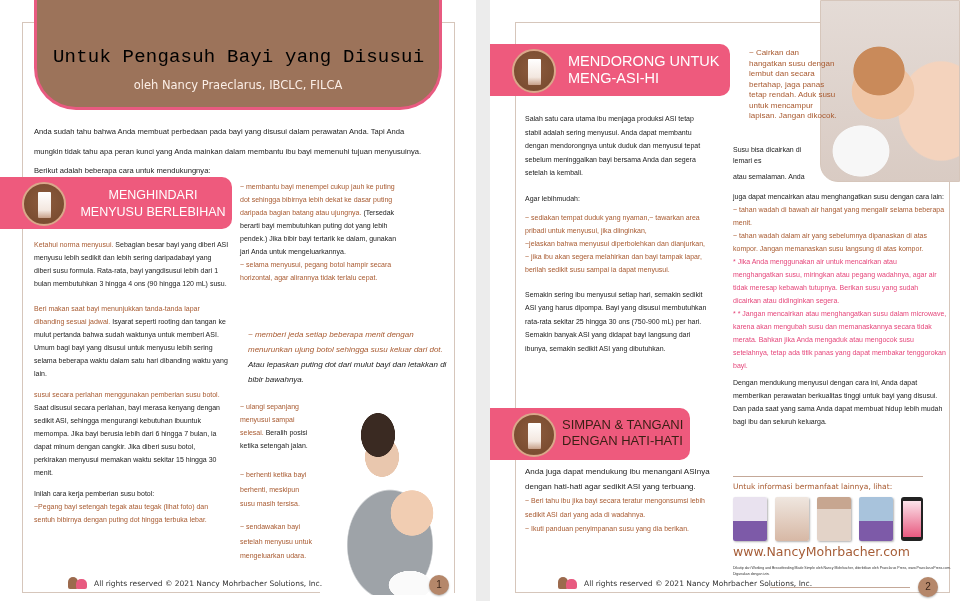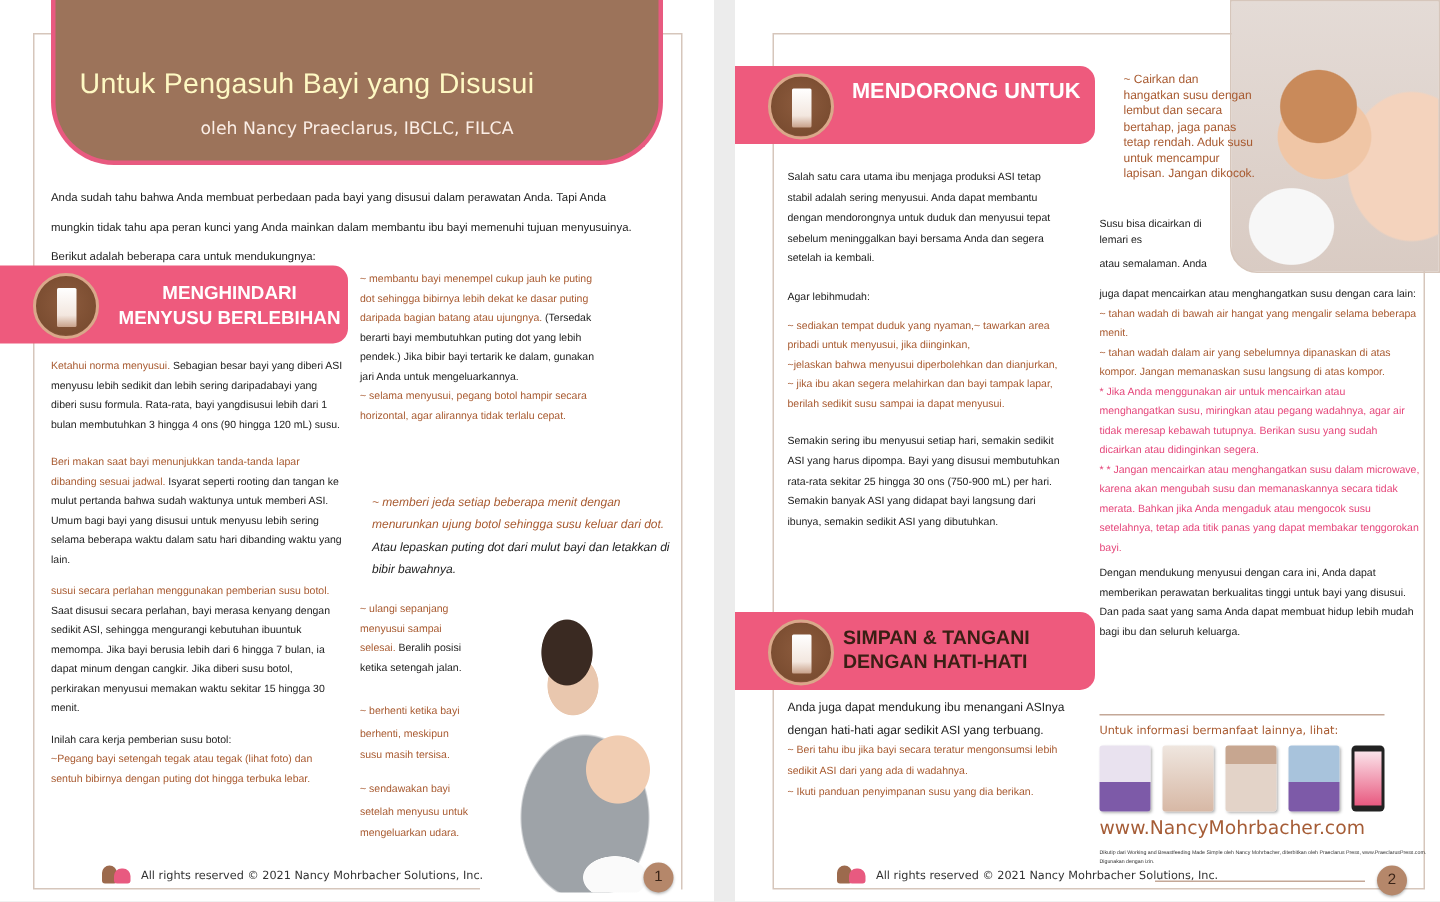--- a/index.html
+++ b/index.html
@@ -12,45 +12,45 @@
 
   .frame { position: absolute; border: 1px solid #d6c6bb; }
   #page1 .frame { left: 22px; top: 22px; width: 433px; height: 571px; border-top: 1px solid #d6c6bb; }
   #page2 .frame { left: 25px; top: 22px; width: 435px; height: 571px; }
 
   .title-box {
     position: absolute; left: 34px; top: -20px; width: 408px; height: 130px;
     background: #9c735a; border: 3px solid #e85a80; border-top: none;
     border-radius: 0 0 42px 42px;
   }
-  .title-box .t1 { position: absolute; left: 16px; top: 66px; font-family: Liberation Sans, sans-serif; font-size: 19px; color: #fef9c3; letter-spacing: 0.2px; }
+  .title-box .t1 { position: absolute; left: 16px; top: 66px; font-family: Liberation Mono, monospace; font-size: 19px; color: #000000; letter-spacing: 0.2px; }
   .title-box .t2 { position: absolute; left: 0; width: 100%; top: 98px; text-align: center; font-family: "DejaVu Sans", sans-serif; font-size: 11.5px; color: #fbeee6; }
 
   .intro { position: absolute; left: 34px; top: 122px; width: 400px; font-size: 7.6px; line-height: 19.5px; color: #222; }
 
   .banner {
     position: absolute; height: 52px; background: #ee5a7d; color: #fff;
-    font-weight: bold; font-family: "Liberation Sans", sans-serif;
+    font-weight: normal; font-family: "Liberation Sans", sans-serif;
   }
   .banner .badge {
     position: absolute; left: 22px; top: 5px; width: 44px; height: 44px; border-radius: 50%;
     background: radial-gradient(circle at 50% 45%, #8d5c3e 0%, #7b4d31 70%, #c8967a 100%);
     border: 2px solid #d9a88a;
   }
   .banner .badge::after {
     content: ""; position: absolute; left: 14px; top: 8px; width: 13px; height: 26px;
     background: linear-gradient(#fff, #f3e7df 70%, #c8a18a); border-radius: 1px;
   }
   .banner .btxt { position: absolute; text-align: center; line-height: 17px; }
 
   #b1 { left: 0; top: 177px; width: 232px; border-radius: 0 10px 10px 0; }
   #b1 .btxt { left: 76px; top: 10px; width: 154px; font-size: 12.5px; }
   #b2 { left: 0; top: 44px; width: 240px; border-radius: 0 10px 10px 0; }
   #b2 .btxt { left: 78px; top: 9px; text-align: left; font-size: 14.5px; }
-  #b3 { left: 0; top: 408px; width: 240px; border-radius: 0 10px 10px 0; }
+  #b3 { left: 0; top: 408px; width: 200px; border-radius: 0 10px 10px 0; }
   #b3 .btxt { left: 72px; top: 9px; text-align: left; font-size: 13px; line-height: 16px; color: #3a1f14; }
 
   .txt { position: absolute; font-size: 7px; line-height: 13px; color: #222; }
   .acc { color: #a85a30; }
   .pink { color: #e5467a; }
   .p { margin-bottom: 8px; }
 
   .footer { position: absolute; bottom: 10px; font-family: "DejaVu Sans", sans-serif; font-size: 7.5px; color: #333; display: flex; align-items: center; gap: 6px; padding-left: 30px; }
   .logo { width: 20px; height: 16px; position: relative; }
   .logo::before { content: ""; position: absolute; left: 0; top: 2px; width: 10px; height: 12px; background: #9c6a4d; border-radius: 5px 5px 2px 2px; }
@@ -154,20 +154,21 @@
   <div class="pagenum" style="left:429px; top:575px;">1</div>
 </div>
 
 <div class="page" id="page2">
   <div class="frame"></div>
 
   <div class="banner" id="b2">
     <div class="badge"></div>
     <div class="btxt">
       <div>MENDORONG UNTUK</div>
+      <div>MENG-ASI-HI</div>
     </div>
   </div>
 
   <div class="txt" style="left:35px; top:112px; width:185px;">
     <div class="p" style="line-height:13.5px;">Salah satu cara utama ibu menjaga produksi ASI tetap stabil adalah sering menyusui. Anda dapat membantu dengan mendorongnya untuk duduk dan menyusui tepat sebelum meninggalkan bayi bersama Anda dan segera setelah ia kembali.</div>
     <div style="margin-top:12px; margin-bottom:6px;">Agar lebihmudah:</div>
     <div class="acc p" style="white-space:pre-line;">~ sediakan tempat duduk yang nyaman,~ tawarkan area pribadi untuk menyusui, jika diinginkan,
 ~jelaskan bahwa menyusui diperbolehkan dan dianjurkan,
 ~ jika ibu akan segera melahirkan dan bayi tampak lapar, berilah sedikit susu sampai ia dapat menyusui.</div>
     <div style="margin-top:12px; line-height:13.5px;">Semakin sering ibu menyusui setiap hari, semakin sedikit ASI yang harus dipompa. Bayi yang disusui membutuhkan rata-rata sekitar 25 hingga 30 ons (750-900 mL) per hari. Semakin banyak ASI yang didapat bayi langsung dari ibunya, semakin sedikit ASI yang dibutuhkan.</div>

